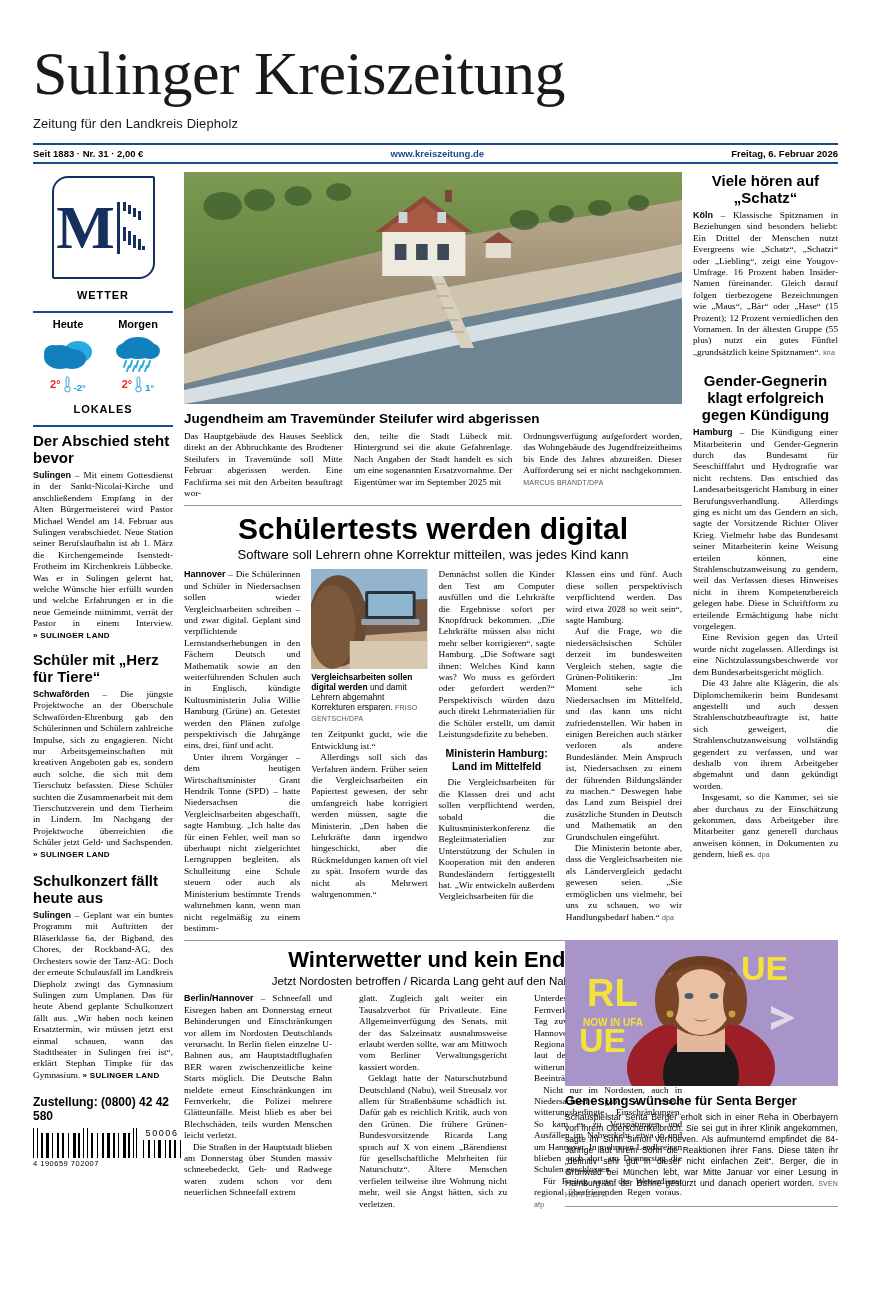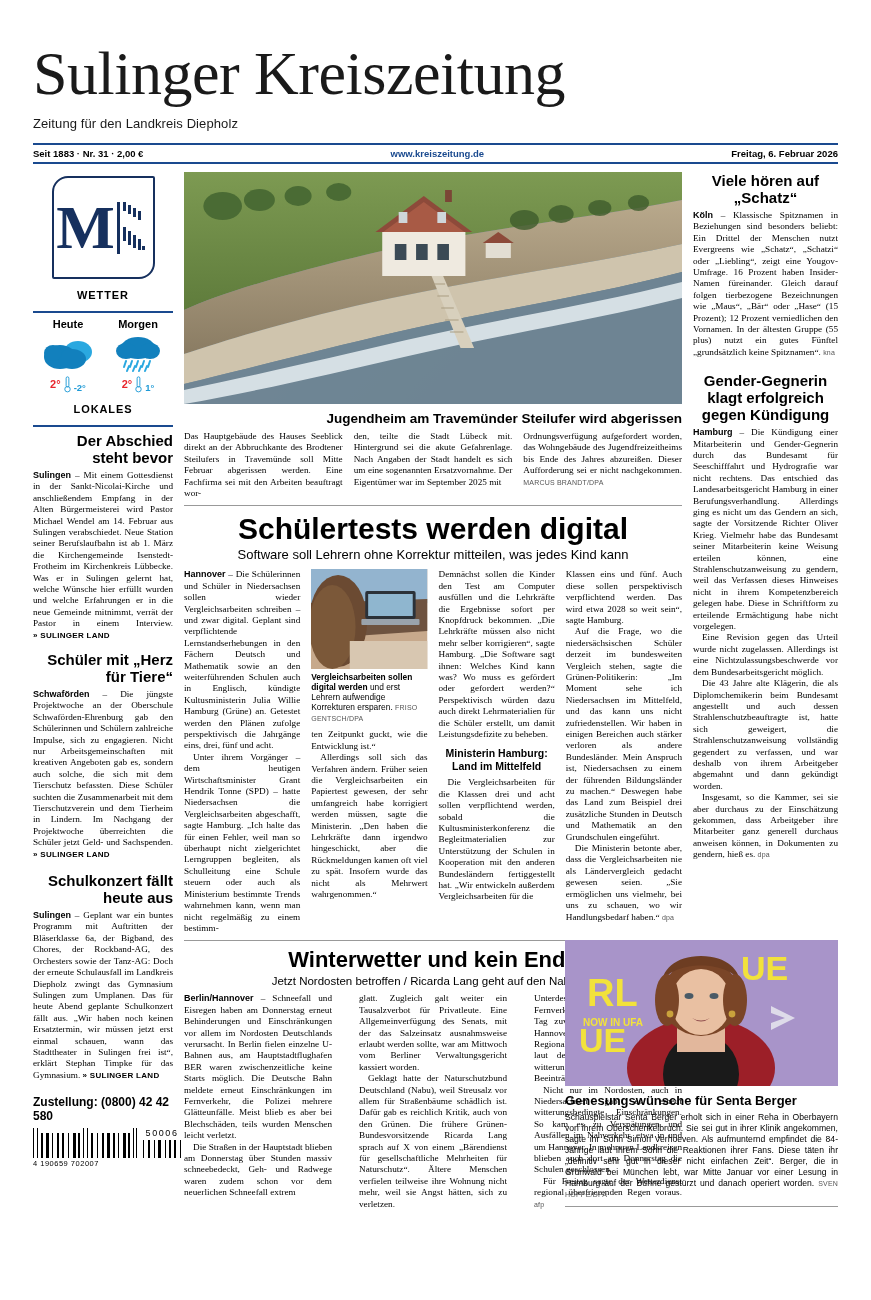--- a/index.html
+++ b/index.html
@@ -63,21 +63,21 @@
   .sec-head {
     font-family:"Liberation Sans", sans-serif;
     font-weight:bold; font-size:11px; letter-spacing:0.9px;
     text-align:center; padding-bottom:10px; margin-top:10px;
   }
   .sec-rule { border-top:2px solid #1a4a8f; margin-bottom:5px; }
 
   .art-head {
     font-family:"Liberation Sans", sans-serif;
     font-weight:bold; font-size:15px; line-height:17px;
-    text-align:right; margin:0 0 4px 12px;
+    text-align:left; margin:0 0 4px 0;
   }
 
   
   .logo-box {
     width:103px; height:103px; margin:4px auto 0 auto;
     border:2px solid #16305e; border-radius:16px 2px 16px 2px;
     display:flex; align-items:center; justify-content:center;
     position:relative; overflow:hidden;
   }
   .logo-m {
@@ -123,21 +123,21 @@
     letter-spacing:1.6px; text-align:center;
   }
 
   
   .photo {
     width:100%; height:232px; position:relative; overflow:hidden;
     background:#4e6a3f;
   }
   .photo-cap {
     font-family:"Liberation Sans", sans-serif;
-    font-weight:bold; font-size:13.5px; text-align:right;
+    font-weight:bold; font-size:13.5px; text-align:left;
     margin:7px 0 5px 0;
   }
   .cols3 { column-count:3; column-gap:11px; }
   .rule-thin { border-top:1px solid #999; margin:6px 0 7px 0; }
 
   .big-head {
     font-family:"Liberation Sans", sans-serif;
     font-weight:bold; font-size:30px; line-height:31px;
     text-align:center; margin:0;
   }
@@ -470,21 +470,21 @@
               <path d="M0,34 L120,30 L120,62 L0,70 Z" fill="#6e5340"></path>
               <ellipse cx="28" cy="52" rx="30" ry="46" fill="#6b4a32"></ellipse>
               <ellipse cx="22" cy="58" rx="24" ry="42" fill="#7b5839"></ellipse>
               <rect x="56" y="22" width="52" height="28" rx="2" fill="#2b3138"></rect>
               <rect x="59" y="25" width="46" height="22" fill="#8fb6cf"></rect>
               <rect x="52" y="50" width="60" height="6" rx="1" fill="#9aa3ac"></rect>
               <rect x="40" y="72" width="80" height="28" fill="#d8c7b1"></rect>
             </svg>
           </div>
           <div class="inline-cap">
-            <b>Vergleichsarbeiten sollen digital werden</b><span> und erst Lehrern aufwendige Korrekturen ersparen.</span>
+            <b>Vergleichsarbeiten sollen digital werden</b><span> und damit Lehrern abgemahnt Korrekturen ersparen.</span>
             <span class="credit">FRISO GENTSCH/DPA</span>
           </div>
           <div class="body-text" style="margin-top:5px;">
             <p class="first">ten Zeitpunkt guckt, wie die Entwicklung ist.“</p>
             <p>Allerdings soll sich das Verfahren ändern. Früher seien die Vergleichsarbeiten ein Papiertest gewesen, der sehr umfangreich habe korrigiert werden müssen, sagte die Ministerin. „Den haben die Lehrkräfte dann irgendwo hingeschickt, aber die Rückmeldungen kamen oft viel zu spät. Insofern wurde das nicht als Mehrwert wahrgenommen.“</p>
           </div>
         </div>
 
         <div>
           <div class="body-text">

